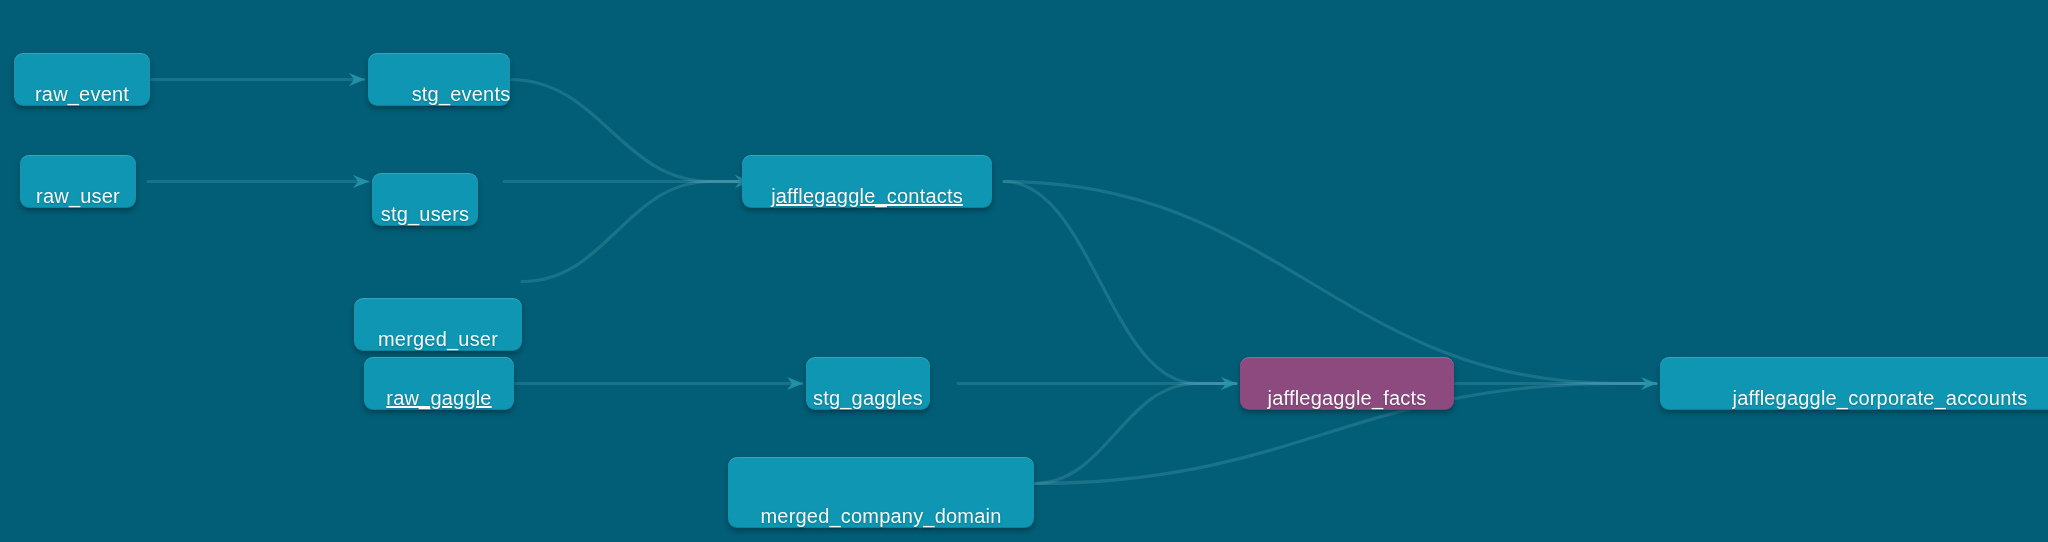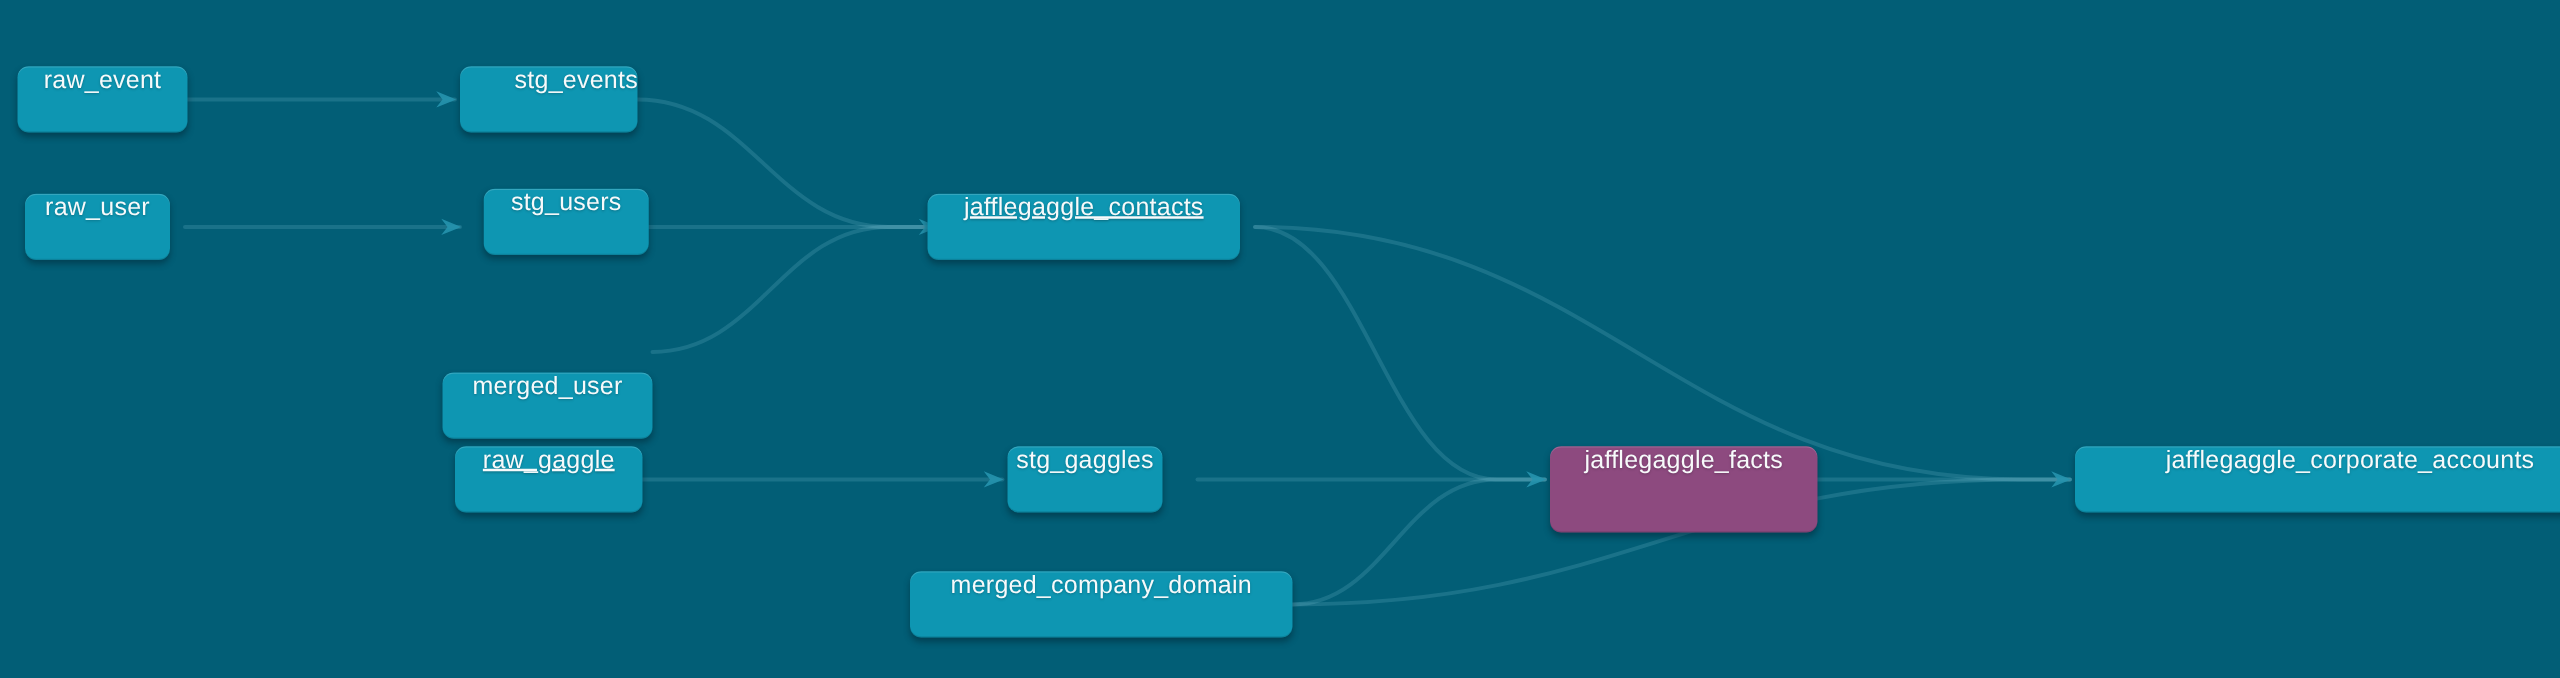--- a/index.html
+++ b/index.html
@@ -19,21 +19,21 @@
     position: absolute;
     left: 0; top: 0;
     width: 2048px;
     height: 542px;
     display: block;
   }
   .node {
     position: absolute;
     box-sizing: border-box;
     display: flex;
-    align-items: flex-start;
+    align-items: flex-end;
     justify-content: center;
     border-radius: 9px;
     color: #F7FAFB;
     font-size: 20px;
     letter-spacing: 0.2px;
     white-space: nowrap;
     cursor: pointer;
     box-shadow: 0 3px 5px rgba(0, 30, 45, 0.45),
                 inset 0 1px 0 rgba(255, 255, 255, 0.16),
                 inset 0 -1px 0 rgba(0, 0, 0, 0.12);
@@ -70,38 +70,38 @@
   <div id="node-layer">
       <div class="node teal" style="left: 14px; top: 53px; width: 136px; height: 53px;">
         <span class="node-label">raw_event</span>
       </div>
       <div class="node teal" style="left: 368px; top: 53px; width: 142px; height: 53px; padding-left: 44px;">
         <span class="node-label">stg_events</span>
       </div>
       <div class="node teal" style="left: 20px; top: 155px; width: 116px; height: 53px;">
         <span class="node-label">raw_user</span>
       </div>
-      <div class="node teal" style="left: 372px; top: 151px; width: 132px; height: 53px; margin-left: 15px;">
+      <div class="node teal" style="left: 372px; top: 173px; width: 106px; height: 53px;">
         <span class="node-label">stg_users</span>
       </div>
       <div class="node teal" style="left: 354px; top: 255px; width: 168px; height: 53px; margin-top: 43px;">
         <span class="node-label">merged_user</span>
       </div>
       <div class="node teal" style="left: 742px; top: 155px; width: 250px; height: 53px; text-decoration: underline;">
         <span class="node-label">jafflegaggle_contacts</span>
       </div>
       <div class="node teal" style="left: 364px; top: 357px; width: 150px; height: 53px; text-decoration: underline;">
         <span class="node-label">raw_gaggle</span>
       </div>
       <div class="node teal" style="left: 806px; top: 357px; width: 124px; height: 53px;">
         <span class="node-label">stg_gaggles</span>
       </div>
-      <div class="node teal" style="left: 728px; top: 457px; width: 306px; height: 53px;">
+      <div class="node teal" style="left: 728px; top: 457px; width: 306px; height: 71px;">
         <span class="node-label">merged_company_domain</span>
       </div>
-      <div class="node purple" style="left: 1240px; top: 357px; width: 214px; height: 69px;">
+      <div class="node purple" style="left: 1240px; top: 357px; width: 214px; height: 53px;">
         <span class="node-label">jafflegaggle_facts</span>
       </div>
       <div class="node teal" style="left: 1660px; top: 357px; width: 440px; height: 53px;">
         <span class="node-label">jafflegaggle_corporate_accounts</span>
       </div>
     </div>
 </div>
 
 </body></html>

